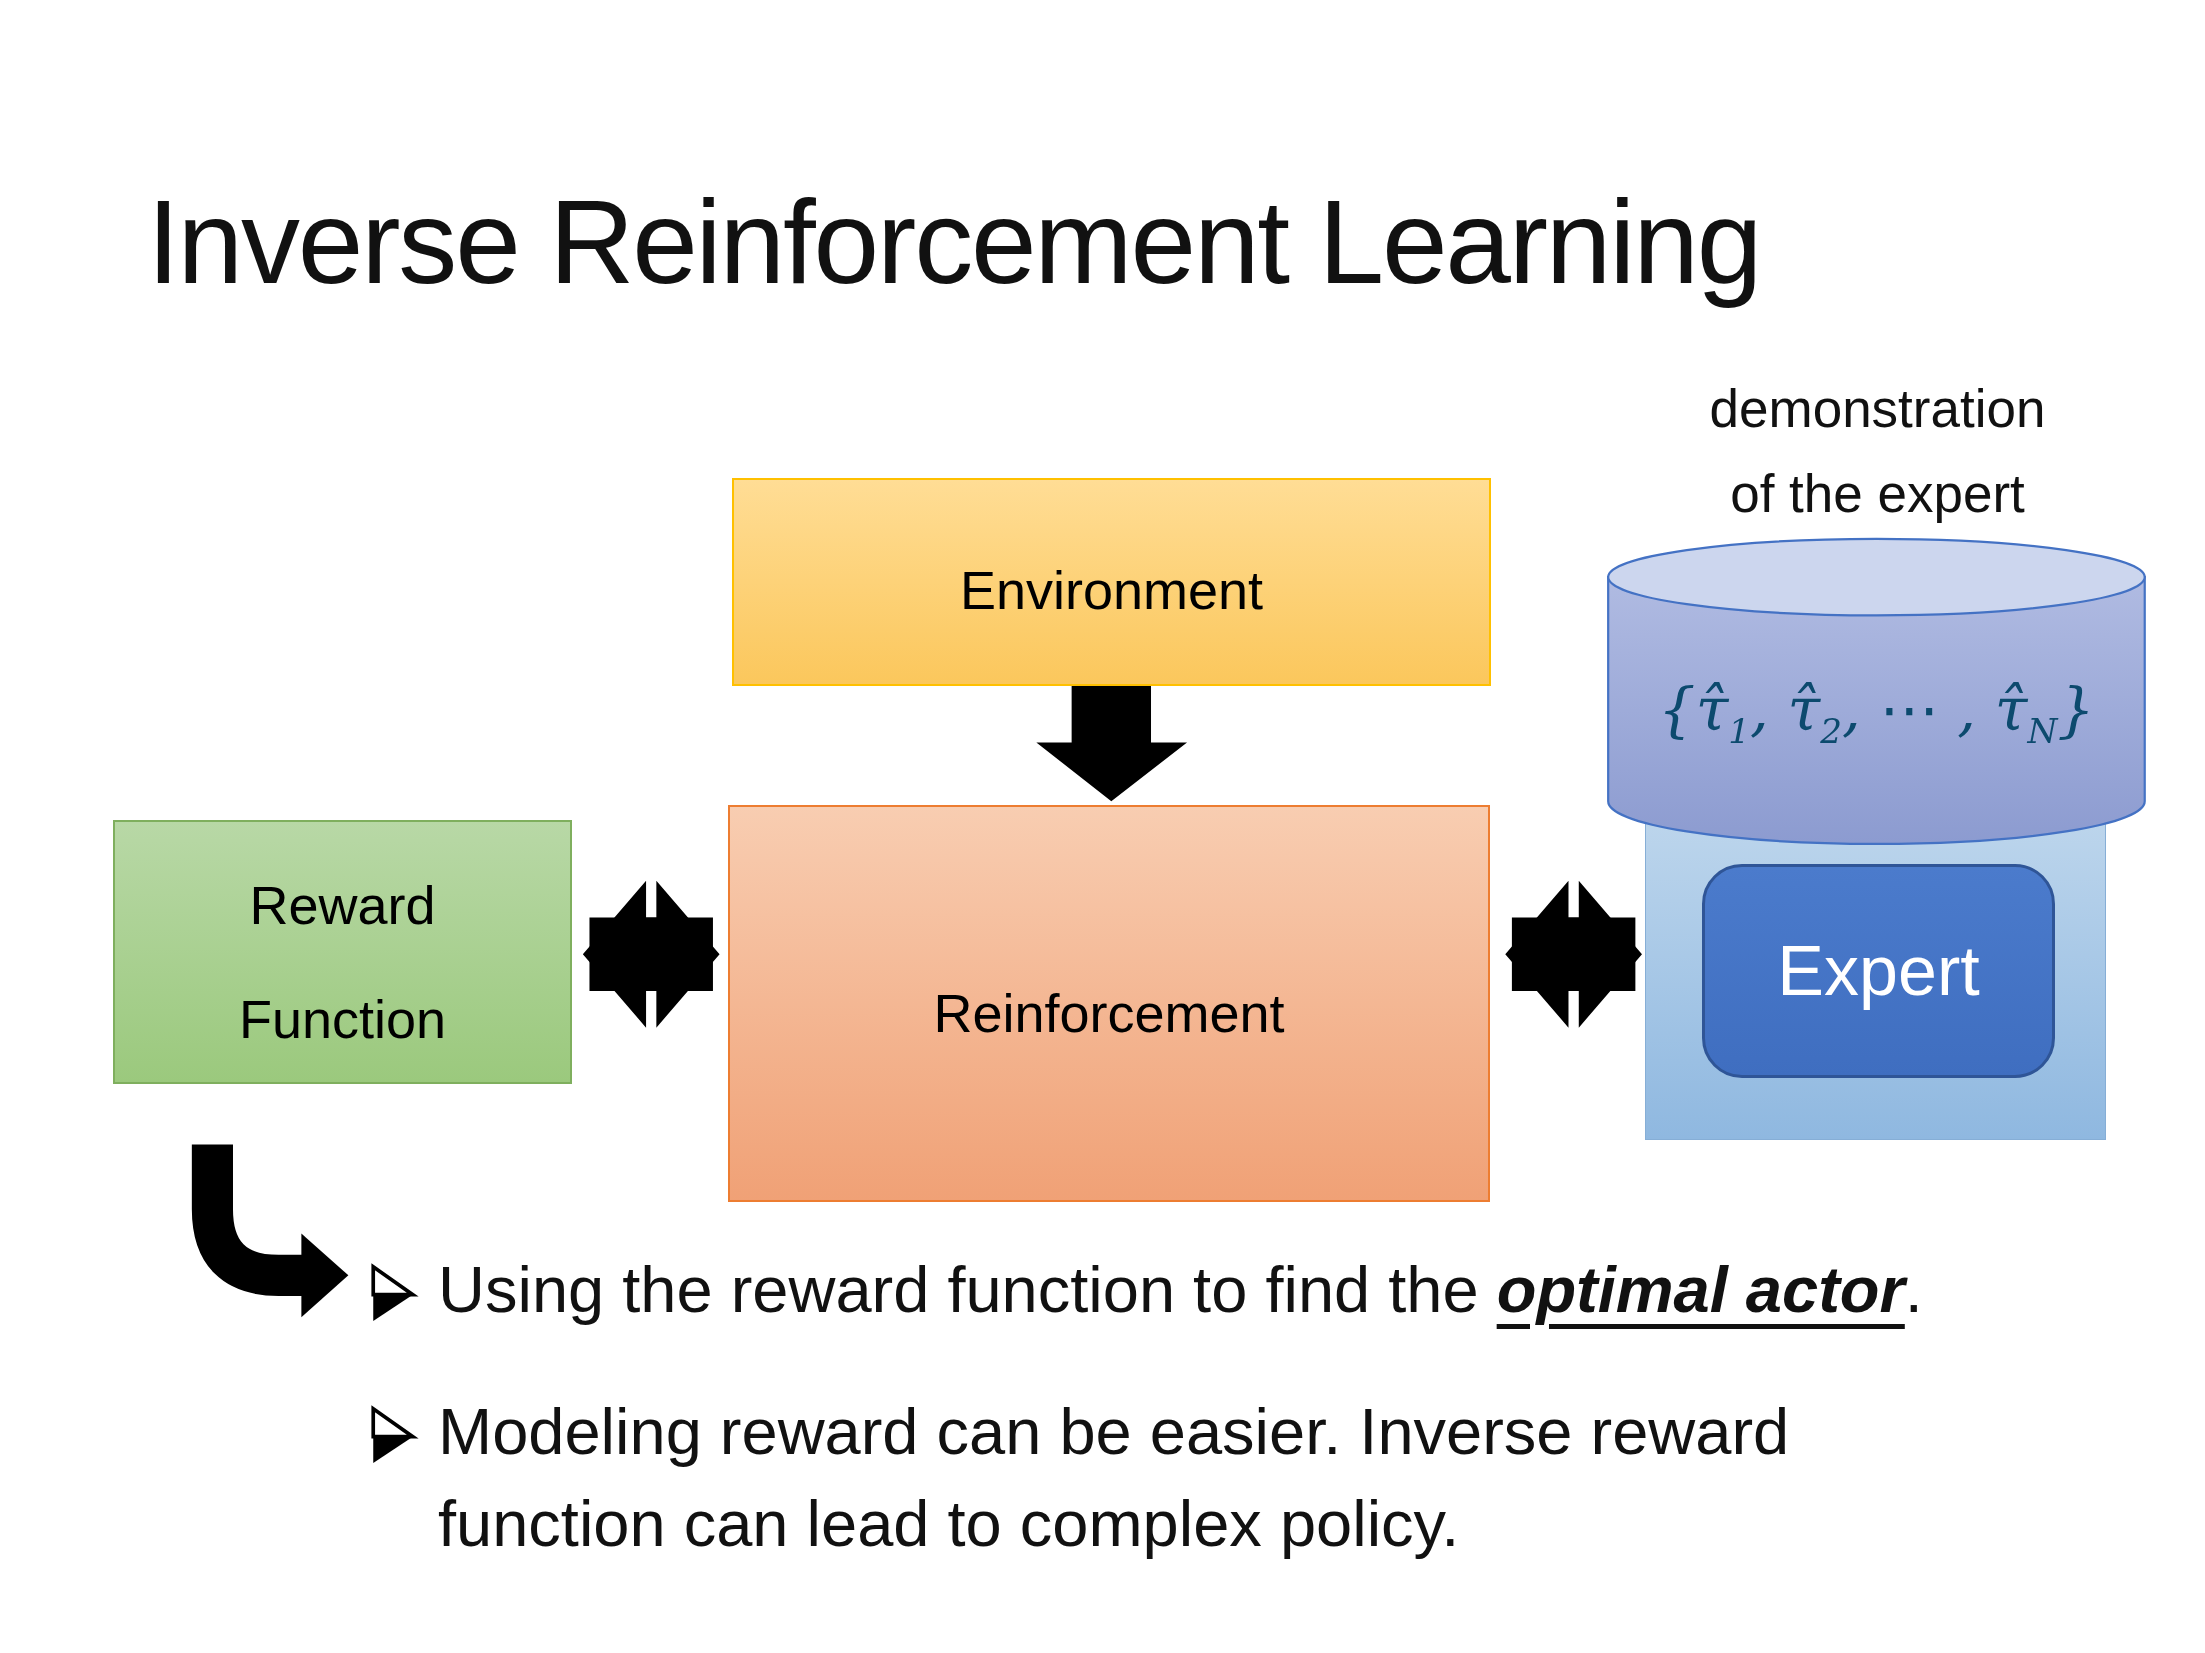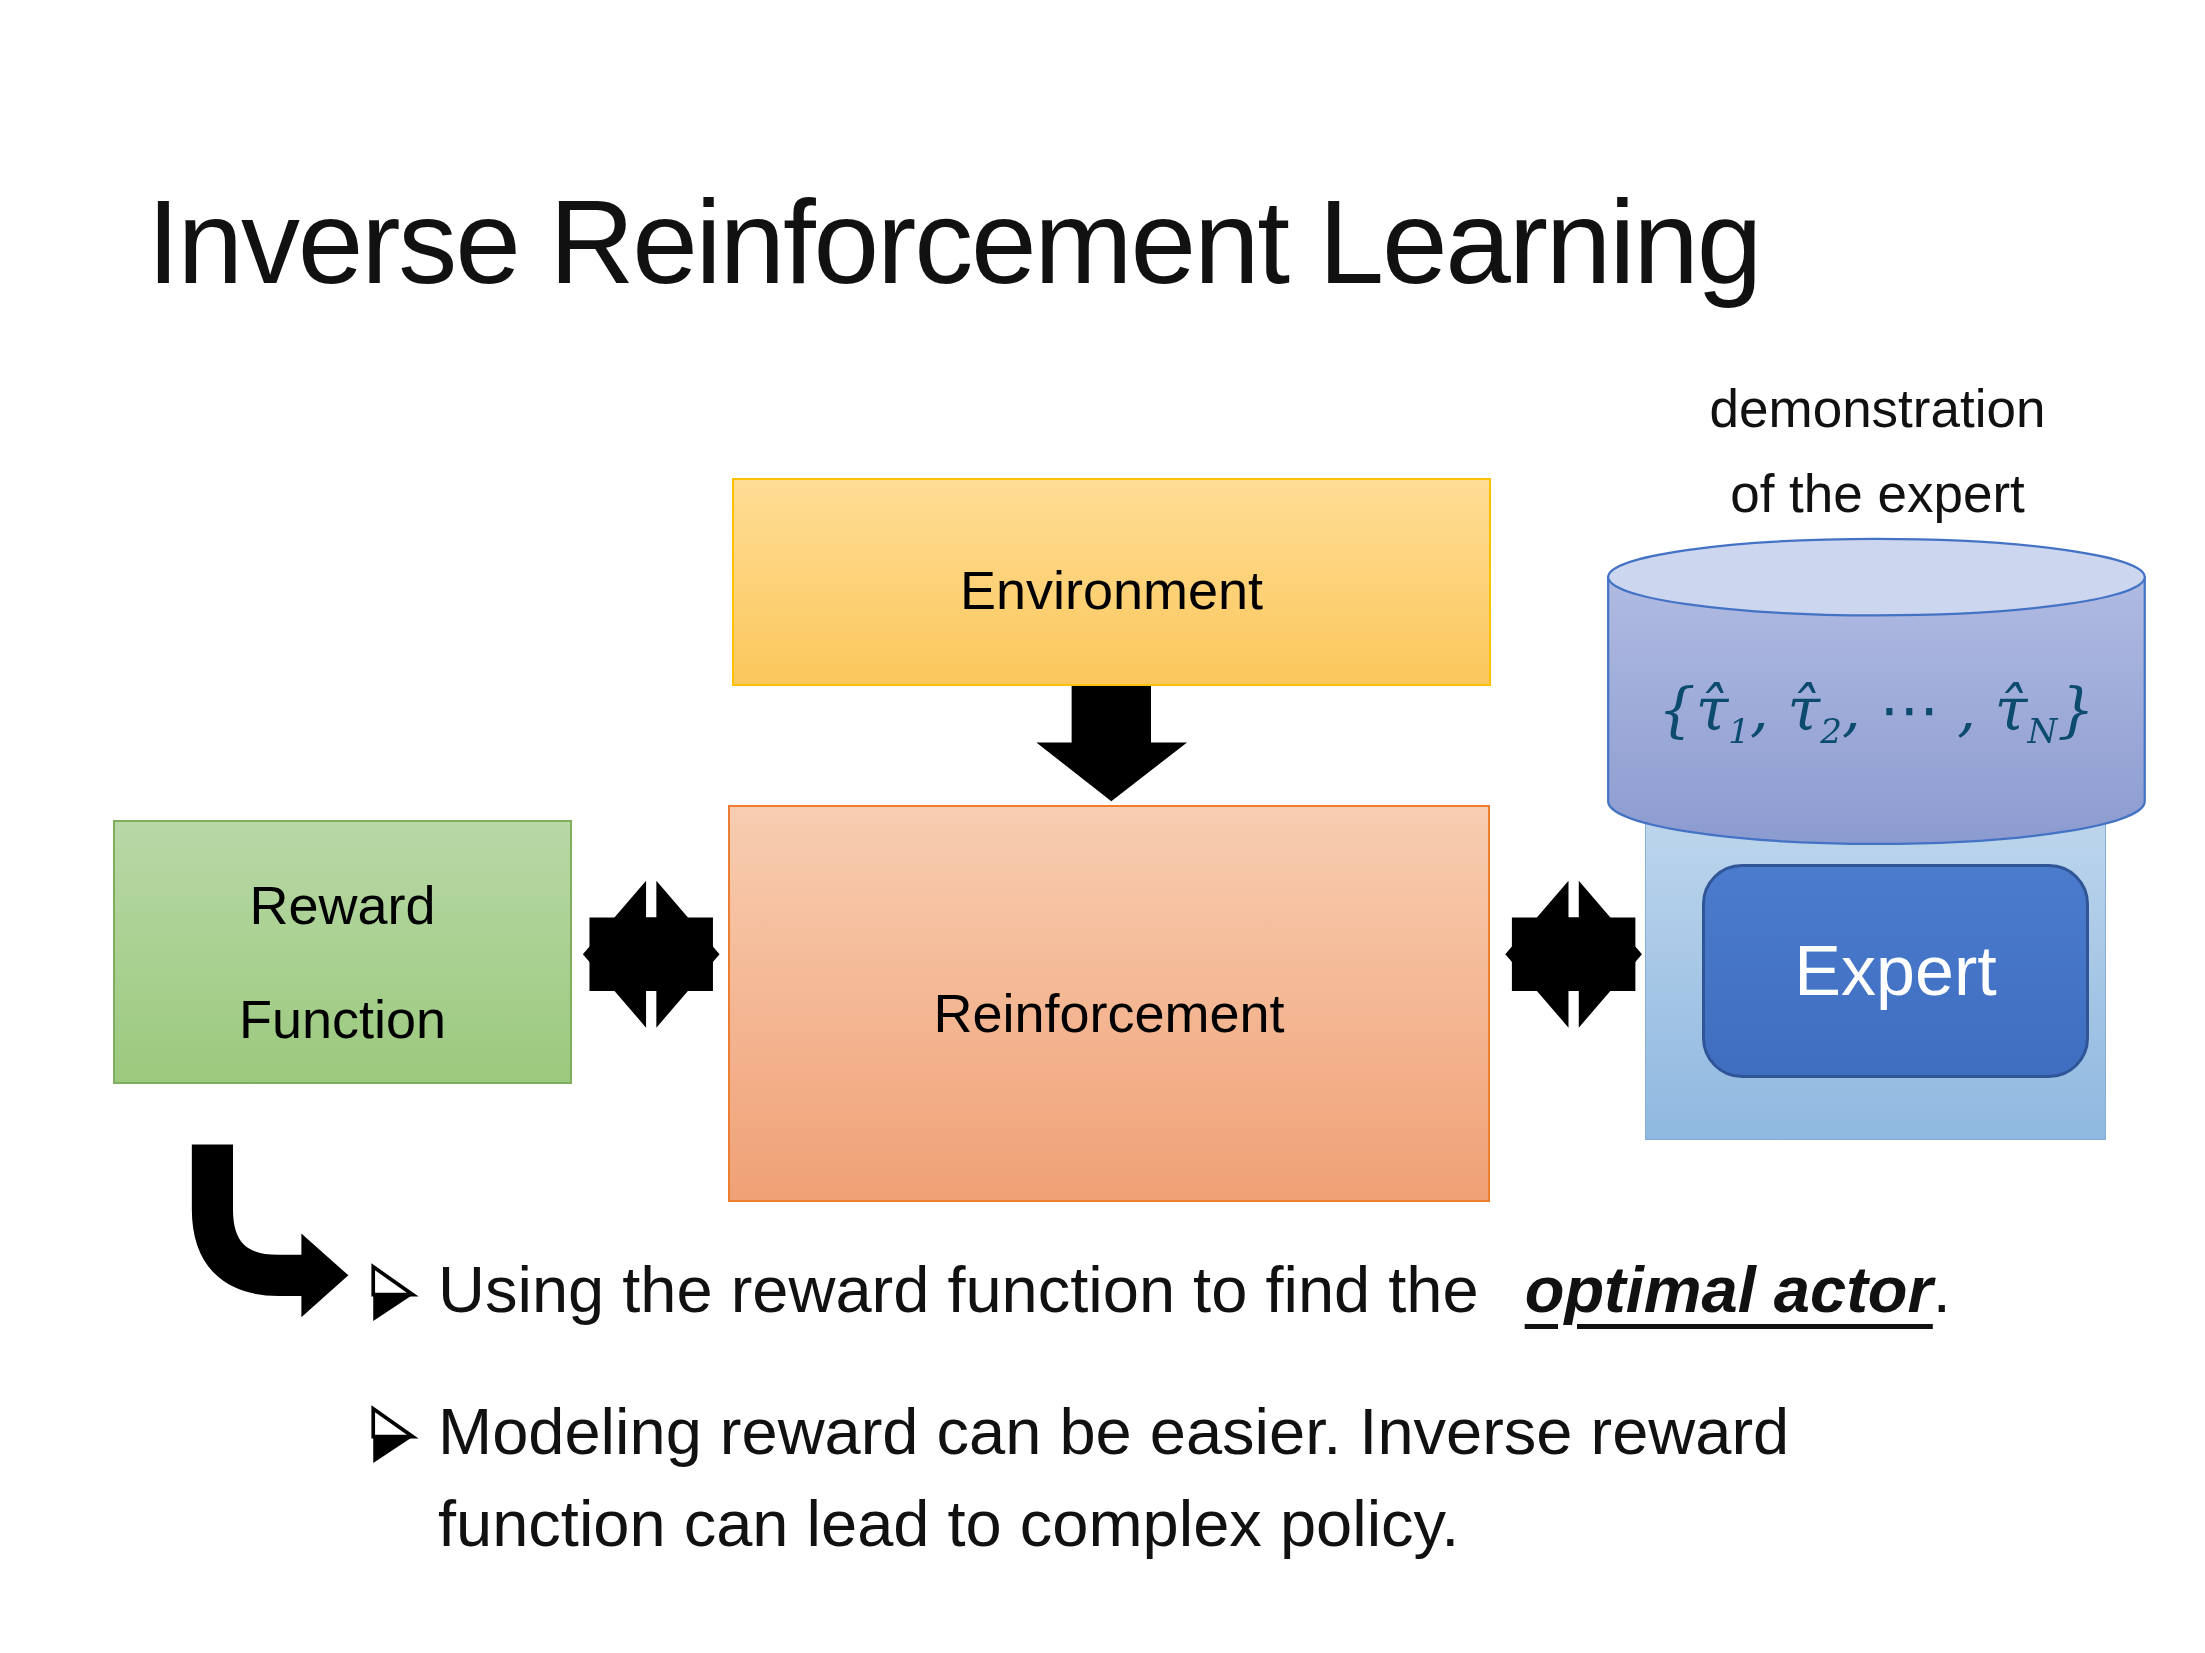--- a/index.html
+++ b/index.html
@@ -15,38 +15,38 @@
   .box{position:absolute;display:flex;flex-direction:column;align-items:center;
        justify-content:center;text-align:center;box-sizing:border-box;z-index:1;}
   .env{left:732px;top:478px;width:759px;height:208px;font-size:54px;padding-top:16px;
        background:linear-gradient(#FFDD95,#FBC75C);border:2.9px solid #FFC000;}
   .reward{left:113px;top:820px;width:459px;height:264px;font-size:54px;line-height:114px;
        padding-top:20.6px;background:linear-gradient(#B8D8A6,#9BC97D);border:2.2px solid #7FAF5E;}
   .rl{left:728px;top:805px;width:762px;height:397px;font-size:54px;line-height:131px;
        padding-top:20.6px;background:linear-gradient(#F8CDB1,#F0A176);border:2.9px solid #ED7D31;}
   .container-box{left:1645px;top:822px;width:461px;height:318px;
        background:linear-gradient(#BCD5EC,#8FB8E0);border:1.5px solid #86AED6;}
-  .expert-box{position:absolute;left:1702px;top:864px;width:387px;height:214px;z-index:3;
+  .expert-box{position:absolute;left:1702px;top:864px;width:353px;height:214px;z-index:3;
        border-radius:40px;background:linear-gradient(#4B7BCC,#3F6EC0);border:3.7px solid #2F5597;
        color:#fff;font-size:70px;display:flex;align-items:center;justify-content:center;
        box-sizing:border-box;}
 
   .formula{position:absolute;left:1608px;top:675px;width:537px;z-index:3;text-align:center;
        font-family:"DejaVu Serif","DejaVu Sans",serif;font-style:italic;font-size:59px;color:#0c4a6e;}
   .formula sub{font-size:58%;font-style:italic;}
 
   svg.overlay{position:absolute;left:0;top:0;z-index:2;pointer-events:none;}
 
   .bullets{position:absolute;left:368px;top:1244px;width:1750px;z-index:3;
            font-size:65px;line-height:92px;color:#111;}
   .bullet-row{display:flex;align-items:flex-start;}
   .bullet-row + .bullet-row{margin-top:38px;}
   .bullet-glyph{flex:0 0 70px;margin-top:11.8px;}
   .emph{font-weight:bold;font-style:italic;text-decoration:underline;
-        text-decoration-thickness:5.1px;text-underline-offset:11.8px;margin-left:28px;}
+        text-decoration-thickness:5.1px;text-underline-offset:11.8px;}
   .bline{display:block;}
 </style>
 </head>
 <body>
 
 <div class="stage">
 
   <div class="title">Inverse Reinforcement Learning</div>
 
   <div class="annotation">

